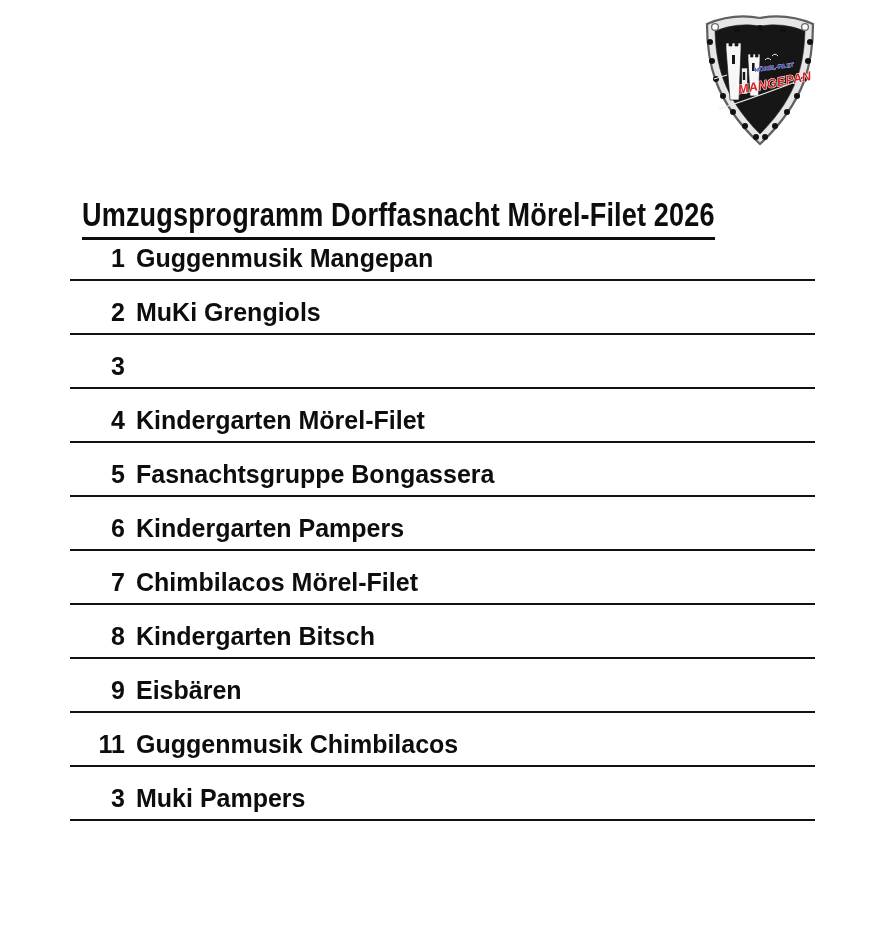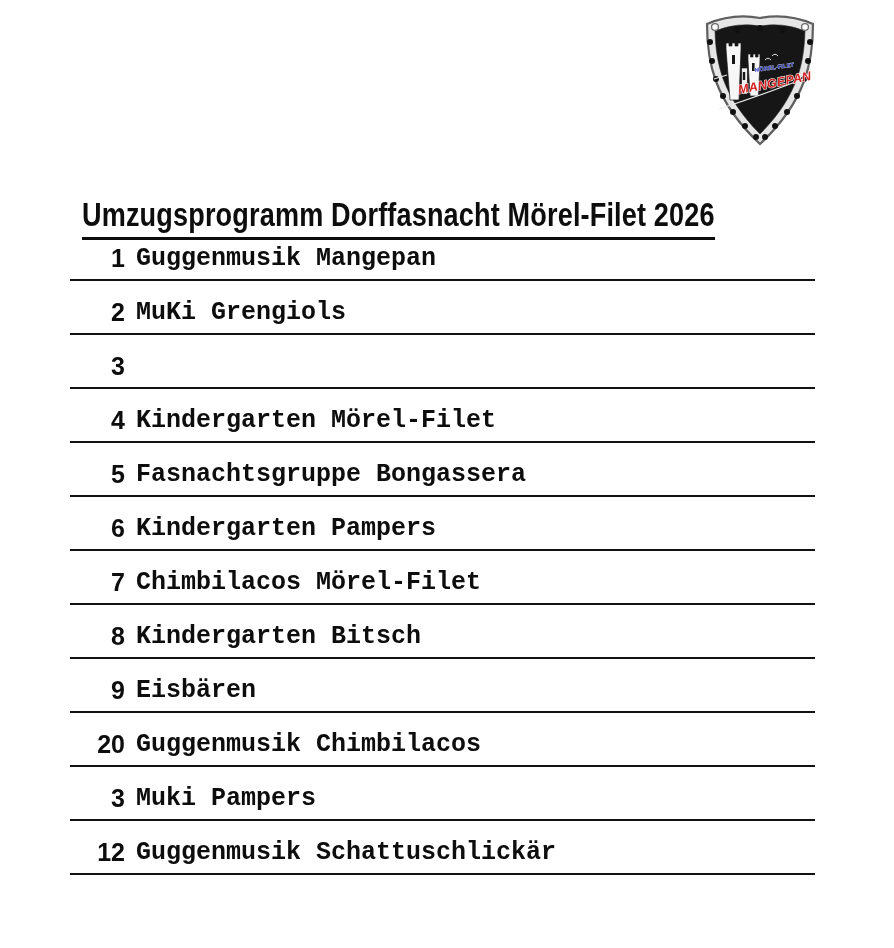--- a/index.html
+++ b/index.html
@@ -62,21 +62,20 @@
     font-weight: 700;
     color: #0d0d0d;
     flex: 0 0 auto;
   }
   .name {
     margin-left: 11px;
     font-size: 25px;
     font-weight: 700;
     color: #0d0d0d;
     white-space: nowrap;
-    font-family: Liberation Mono, monospace;
   }
   .crest text.band {
     font-family: "Liberation Sans", sans-serif;
     font-weight: 700;
     font-style: italic;
     font-size: 12.5px;
     paint-order: stroke;
     stroke: #ffffff;
     stroke-width: 1px;
     letter-spacing: 0.3px;
@@ -181,26 +180,22 @@
     </div>
     <div class="row">
       <span class="num">8</span>
       <span class="name">Kindergarten Bitsch</span>
     </div>
     <div class="row">
       <span class="num">9</span>
       <span class="name">Eisbären</span>
     </div>
     <div class="row">
-      <span class="num">20</span>
+      <span class="num">11</span>
       <span class="name">Guggenmusik Chimbilacos</span>
     </div>
     <div class="row">
       <span class="num">3</span>
       <span class="name">Muki Pampers</span>
     </div>
-    <div class="row">
-      <span class="num">12</span>
-      <span class="name">Guggenmusik Schattuschlickär</span>
-    </div>
   </div>
 
 </div>
 
 </body></html>

